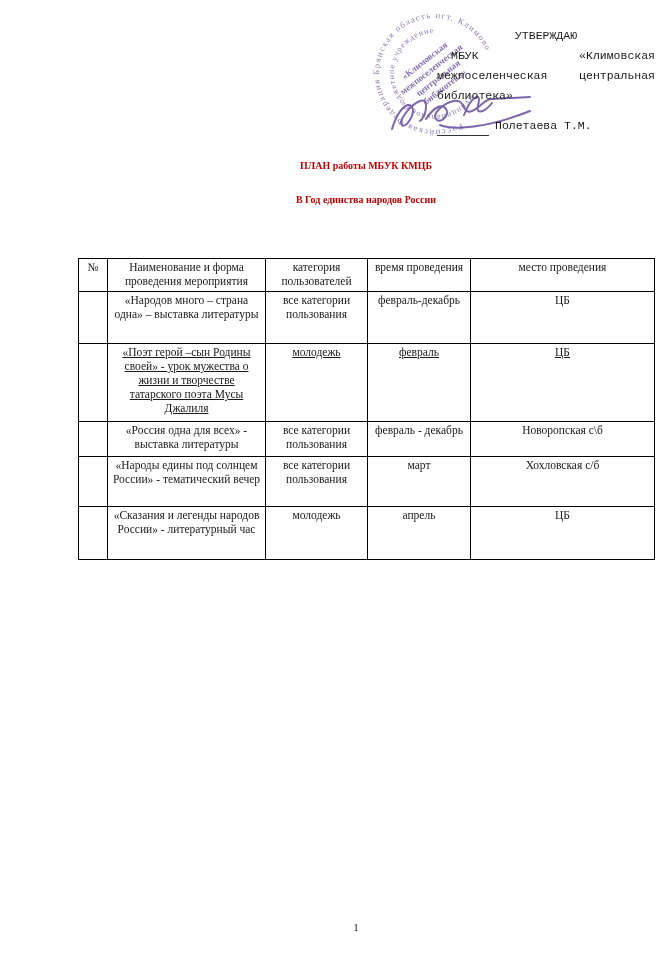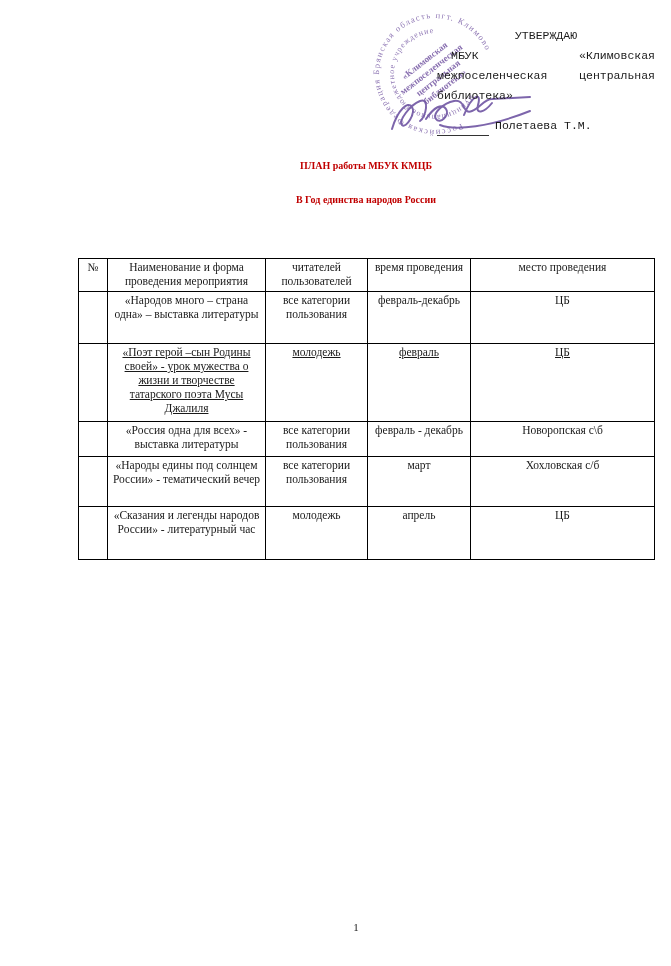--- a/index.html
+++ b/index.html
@@ -111,21 +111,21 @@
     <col class="w-num">
       <col class="w-name">
       <col class="w-cat">
       <col class="w-time">
       <col class="w-place">
   </colgroup>
   <tbody>
       <tr class="r-head">
     <th>№</th>
     <th class="h-name">Наименование и форма проведения мероприятия</th>
-    <th>читателей пользователей</th>
+    <th>категория пользователей</th>
     <th class="h-time">время проведения</th>
     <th>место проведения</th>
   </tr>
   <tr class="r2">
     <td></td>
     <td class="c-name">«Народов много – страна одна» – выставка литературы</td>
     <td>все категории пользования</td>
     <td class="c-time">февраль-декабрь</td>
     <td>ЦБ</td>
   </tr>

